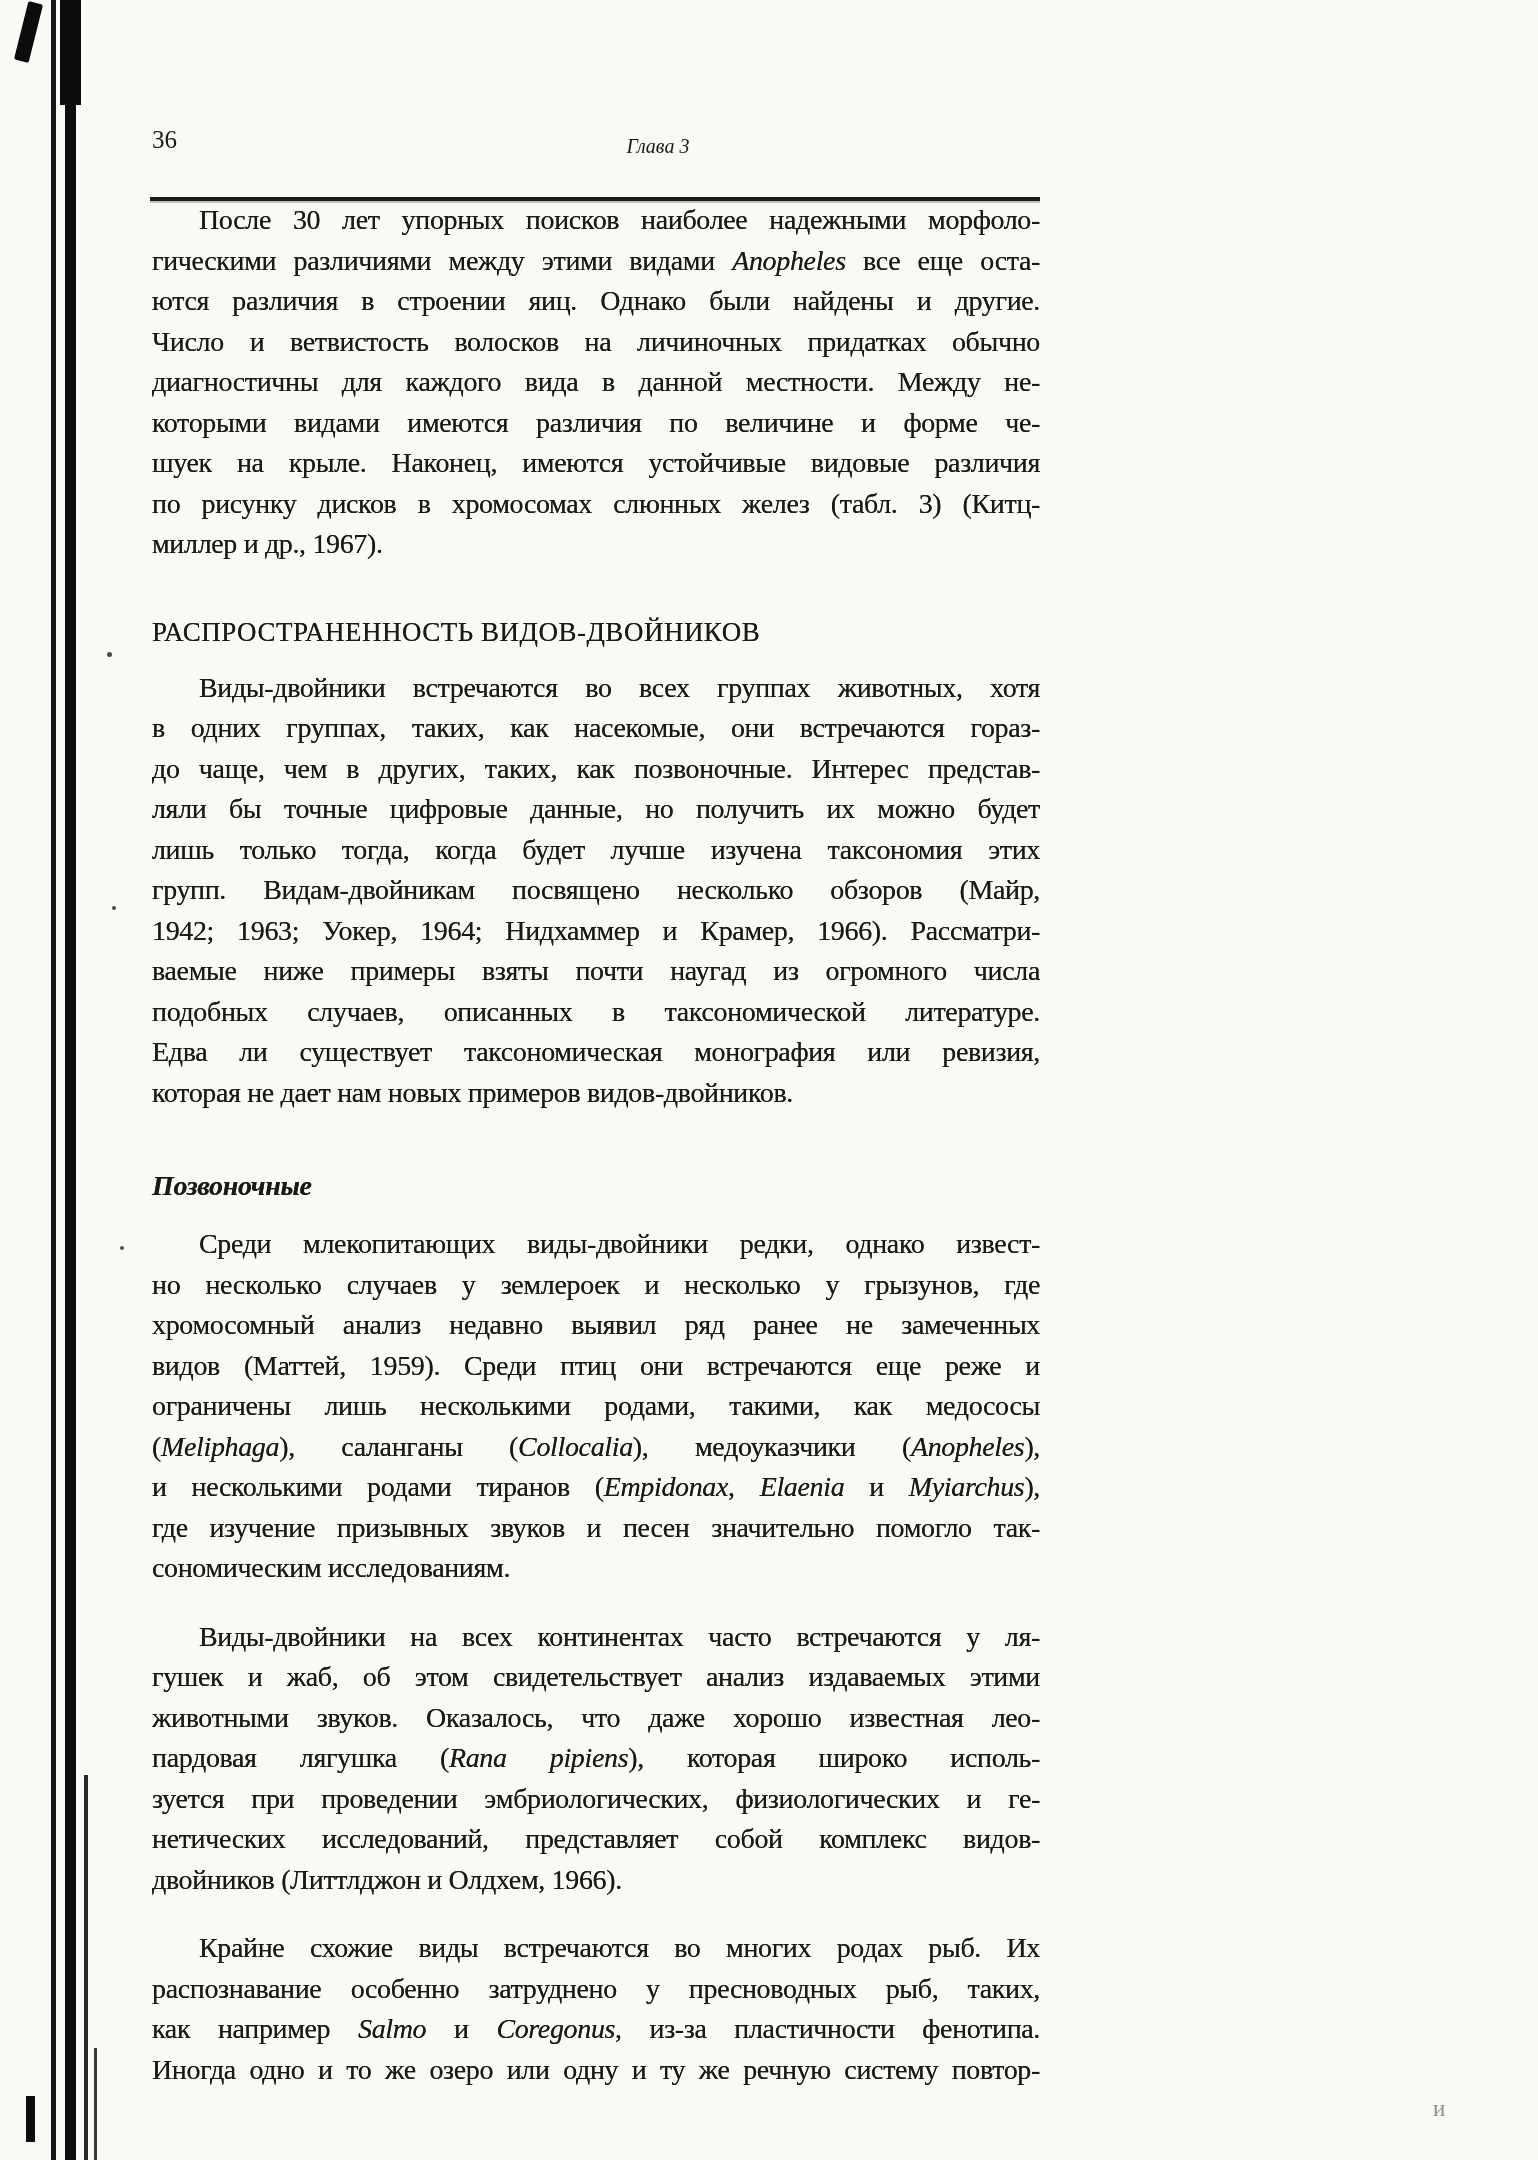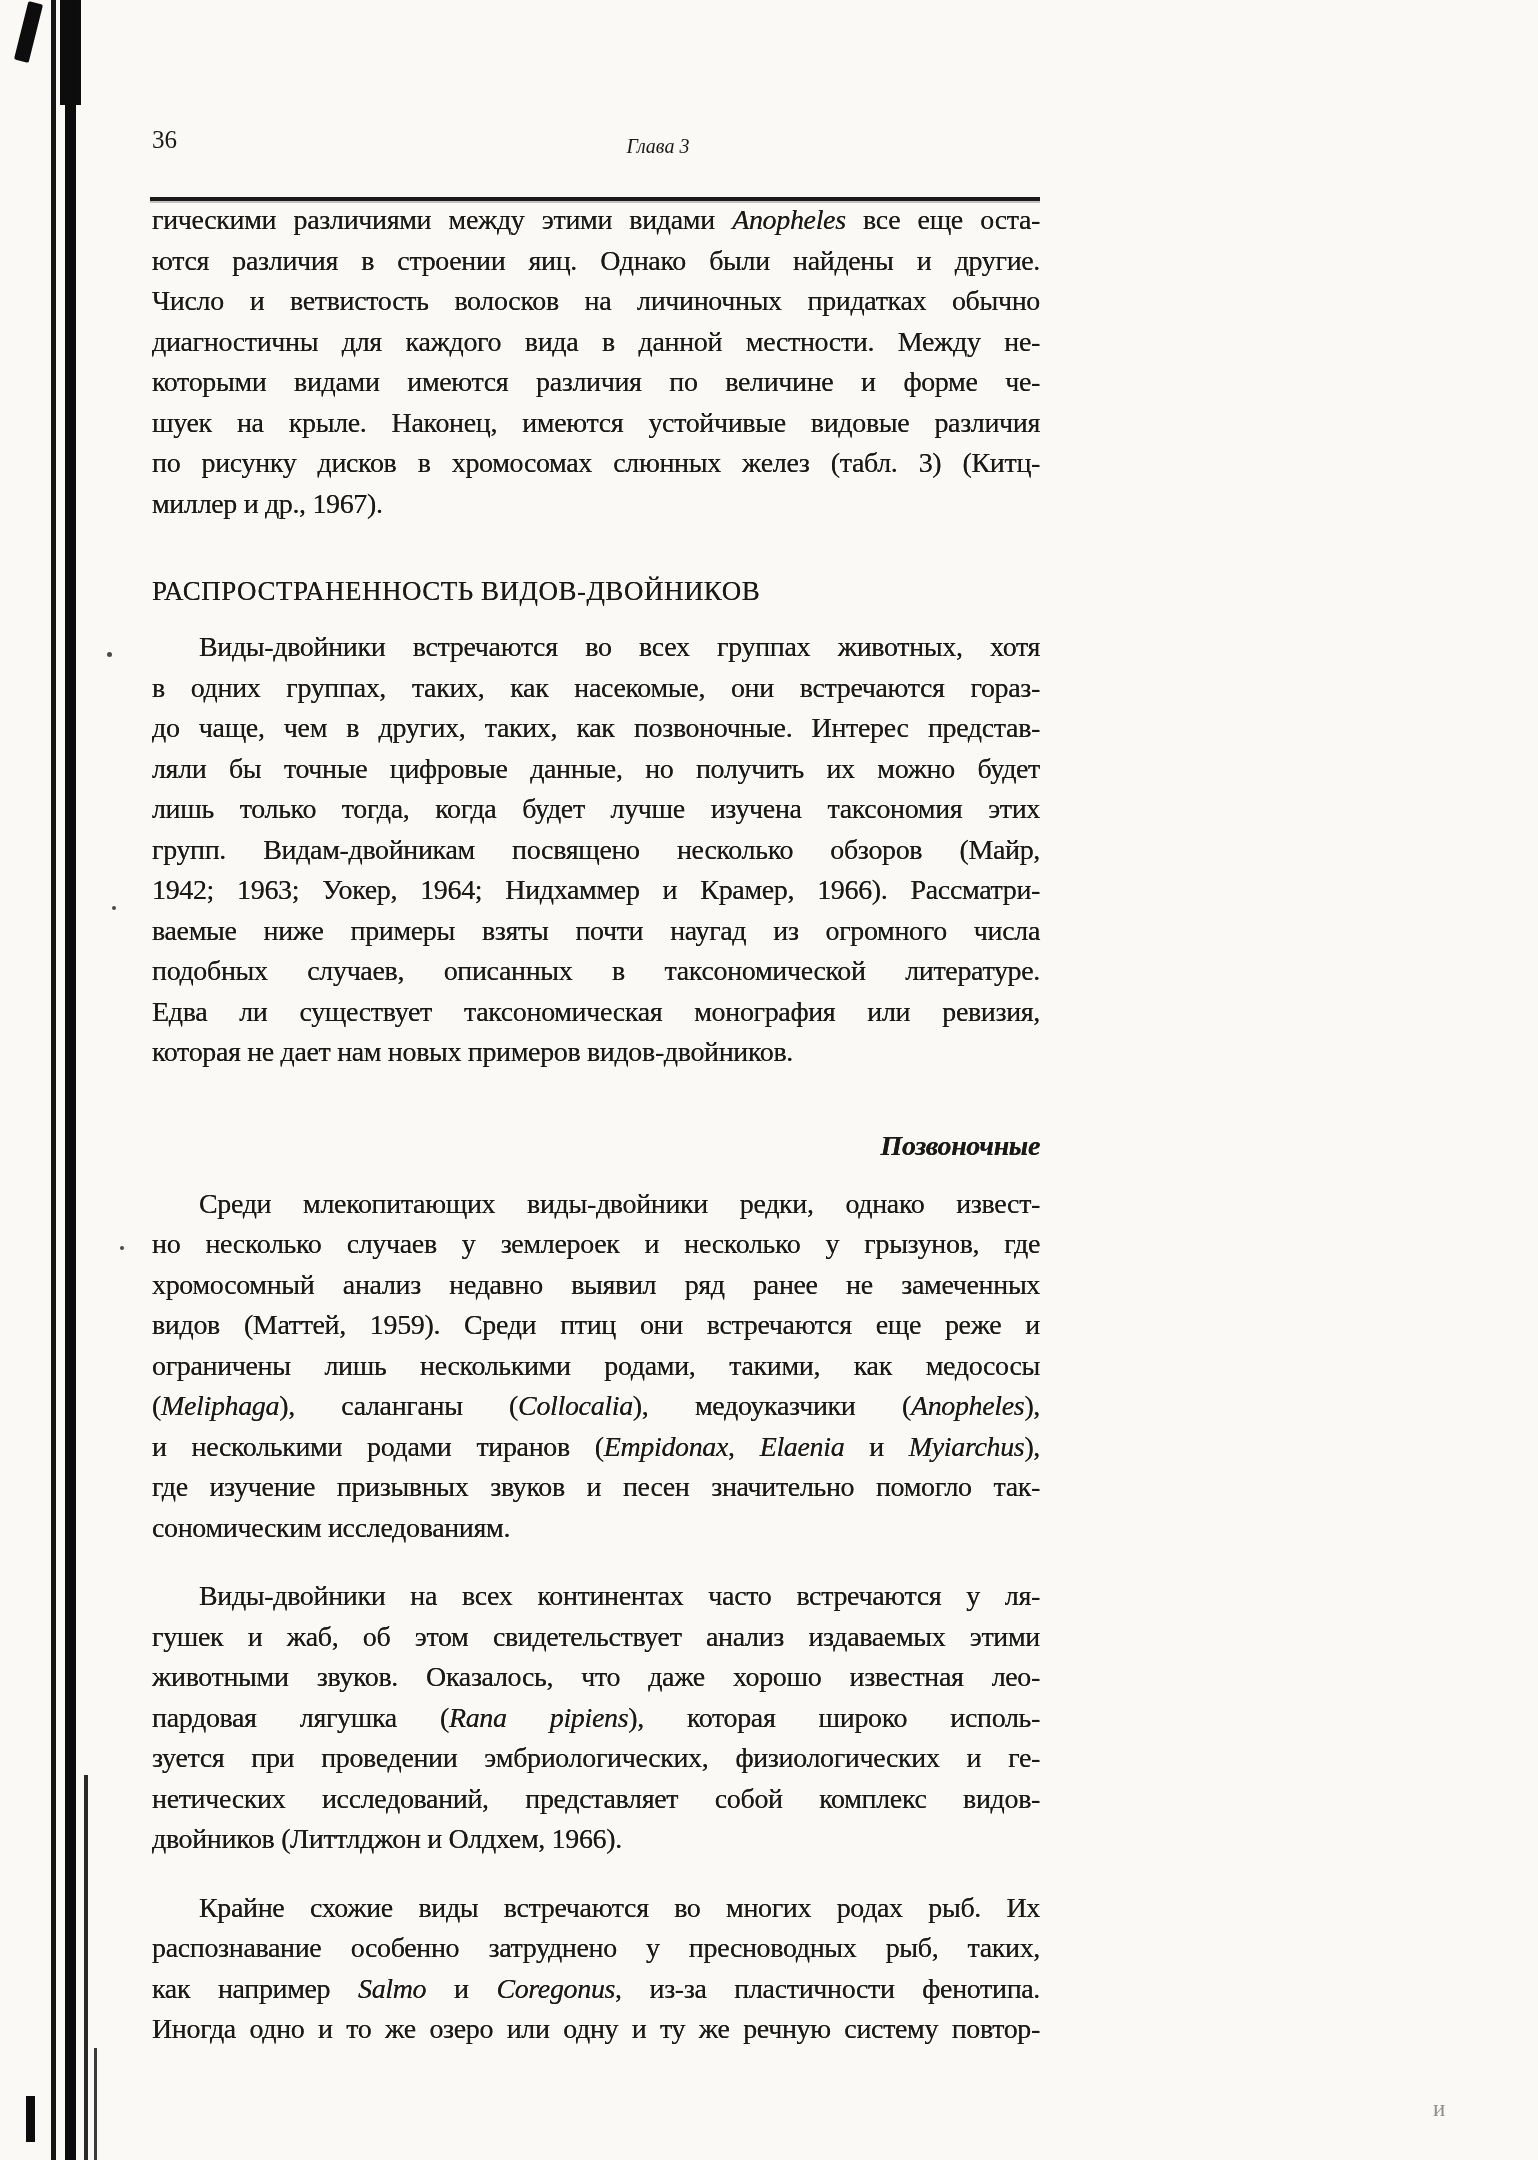--- a/index.html
+++ b/index.html
@@ -50,21 +50,21 @@
   .line { text-align:justify; text-align-last:justify; }
   .line.first { text-indent:47px; }
   .line.last  { text-align-last:auto; }
   .it { font-style:italic; }
 
   .section-heading {
     margin:47px 0 16px 0; 
     font-size:27px; line-height:40px; letter-spacing:0.5px;
   }
   .sub-heading {
-    margin:53px 0 18px 0; text-align:right;
+    margin:53px 0 18px 0; text-align:left;
     font-style:italic; font-weight:bold; font-size:28px; line-height:40px;
   }
 
   .corner-mark {
     position:absolute; left:1433px; top:2096px;
     font-size:23px; color:#8d8d8d; text-shadow:none;
   }
 </style>
 </head>
 <body>
@@ -81,20 +81,21 @@
   <div class="speck speck-1"></div>
   <div class="speck speck-2"></div>
   <div class="speck speck-3"></div>
 
   <span class="page-number">36</span>
   <span class="running-title">Глава 3</span>
   <div class="header-rule"></div>
 
   <main class="text-column">
       <div class="paragraph">
+        <div class="line first">После 30 лет упорных поисков наиболее надежными морфоло-</div>
         <div class="line">гическими различиями между этими видами <span class="it">Anopheles</span> все еще оста-</div>
         <div class="line">ются различия в строении яиц. Однако были найдены и другие.</div>
         <div class="line">Число и ветвистость волосков на личиночных придатках обычно</div>
         <div class="line">диагностичны для каждого вида в данной местности. Между не-</div>
         <div class="line">которыми видами имеются различия по величине и форме че-</div>
         <div class="line">шуек на крыле. Наконец, имеются устойчивые видовые различия</div>
         <div class="line">по рисунку дисков в хромосомах слюнных желез (табл. 3) (Китц-</div>
         <div class="line last">миллер и др., 1967).</div>
       </div>
       <div class="section-heading">РАСПРОСТРАНЕННОСТЬ ВИДОВ-ДВОЙНИКОВ</div>

